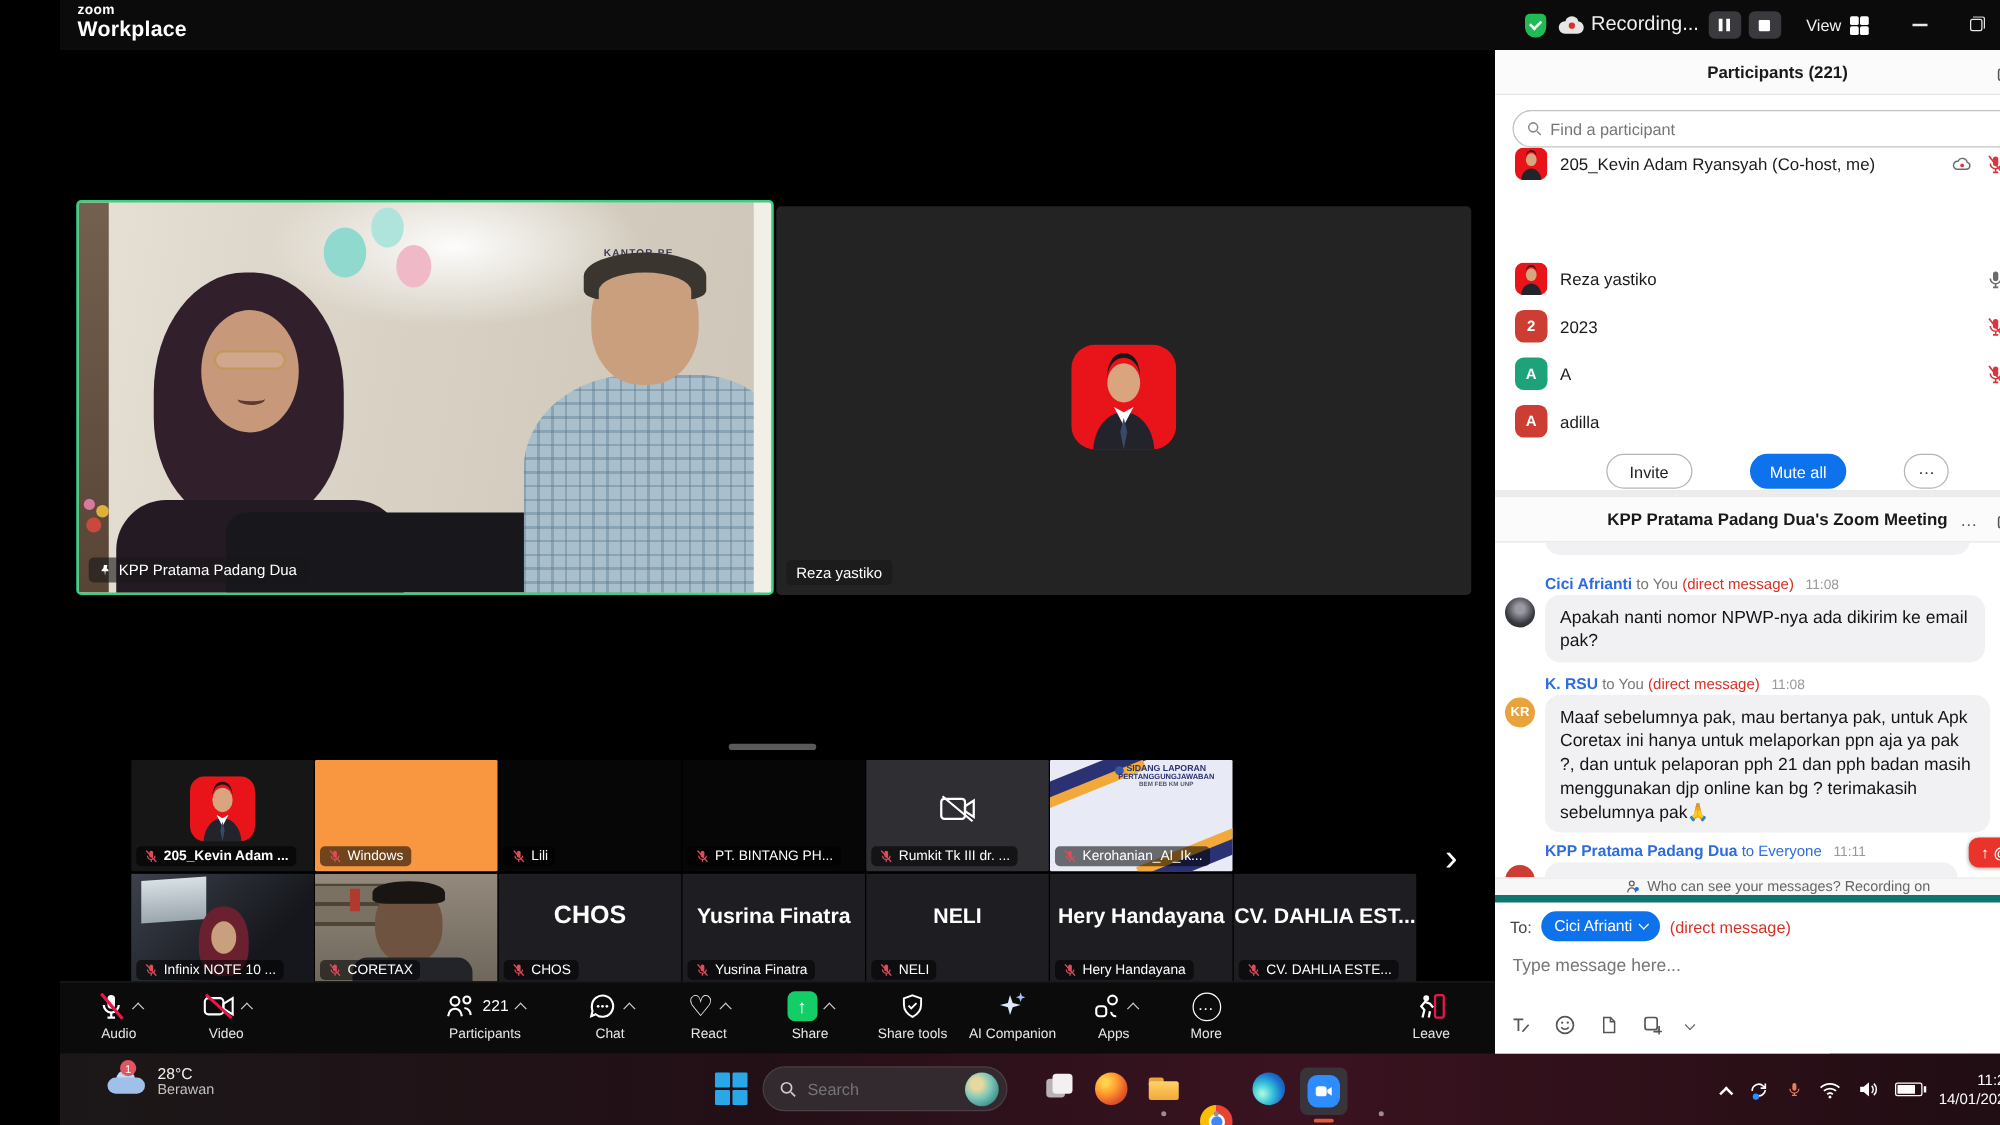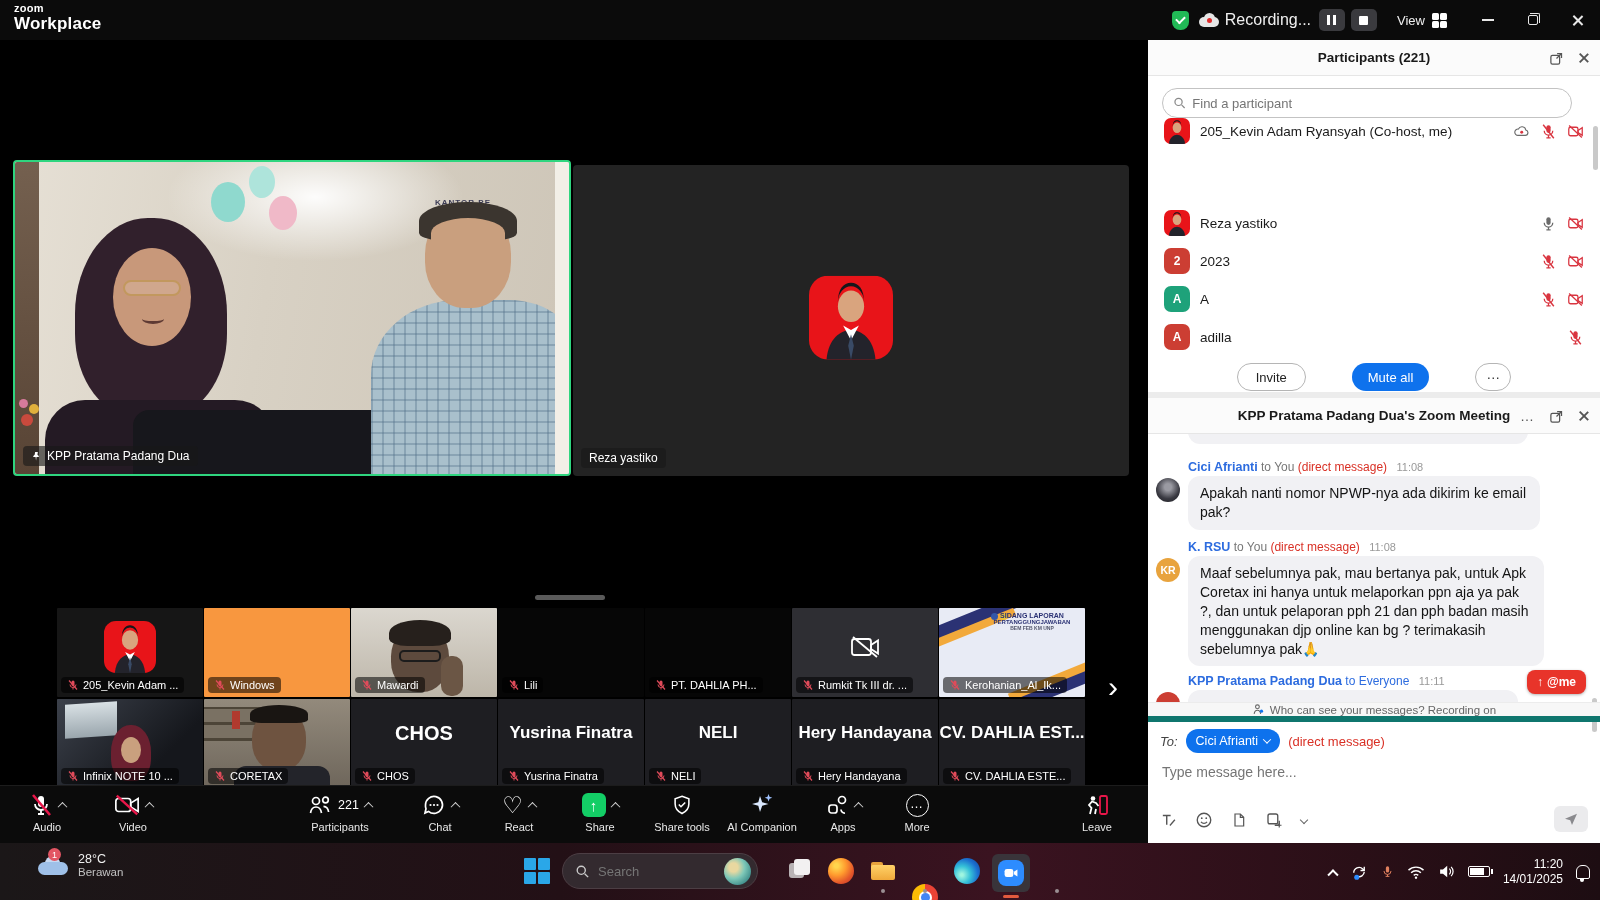--- a/index.html
+++ b/index.html
@@ -1,17 +1,17 @@
 <!DOCTYPE html>
 <html><head>
 <meta charset="utf-8">
 <style>
   * { margin:0; padding:0; box-sizing:border-box; }
   html,body { width:1600px; height:900px; background:#000; font-family:"Liberation Sans", sans-serif; overflow:hidden; }
-  #app { position:relative; width:1416px; height:900px; background:#86efac; }
+  #app { position:relative; width:1416px; height:900px; background:#86efac;margin-left:48px; }
 
   
   #titlebar { position:absolute; left:0; top:0; width:1600px; height:40px; background:#0b0b0b; }
   .logo { position:absolute; left:14px; top:3px; color:#fff; line-height:1.05; }
   .logo .l1 { font-size:11px; font-weight:bold; letter-spacing:.3px; }
   .logo .l2 { font-size:17px; font-weight:bold; letter-spacing:.2px; }
   .tb-right { position:absolute; right:0; top:0; height:40px; display:flex; align-items:center; }
   .shield { width:17px; height:19px; background:#21ba56; border-radius:4px 4px 8px 8px; position:relative; margin-right:10px; }
   .shield:after { content:""; position:absolute; left:4.5px; top:5px; width:7px; height:4px; border-left:2px solid #fff; border-bottom:2px solid #fff; transform:rotate(-45deg); }
   .rec-cloud { position:relative; width:20px; height:14px; margin-right:6px; }
@@ -73,21 +73,21 @@
   #strip1 { top:568px; }
   #strip2 { top:659px; }
   .tile { position:relative; width:146px; height:89px; background:#1e1e22; overflow:hidden; border-radius:1px; }
   .tile .tlab { position:absolute; left:4px; bottom:4px; display:flex; align-items:center; gap:4px; background:rgba(0,0,0,.55); border-radius:4px; padding:2px 6px; color:#fff; font-size:11px; white-space:nowrap; max-width:136px; overflow:hidden; z-index:4; }
   .fmic { width:12px; height:12px; color:#e04b5a; flex:0 0 auto; }
   .tile.orange { background:#f8973f; }
   .tile.black { background:#060606; }
   .tile.camoff-bg { background:#2e2e33; }
   .camoff-ic { position:absolute; left:50%; top:44%; transform:translate(-50%,-50%); }
   .center-name { position:absolute; left:0; right:0; top:38%; text-align:center; color:#fff; font-weight:bold; font-size:17px; transform:translateY(-50%); white-space:nowrap; }
-  .tile.kevin { background:#161616; }
+  .tile.kevin { background:#161616;font-weight:bold; }
   .tile.kevin .suit-avatar { position:absolute; left:50%; top:44%; transform:translate(-50%,-50%); }
   
   .mawardi-bg { position:absolute; inset:0; background:linear-gradient(#dbd7cf,#bdb6a9); }
   .mw-head { position:absolute; left:40px; top:18px; width:58px; height:66px; background:#5d4a3d; border-radius:46%; }
   .mw-hair { position:absolute; left:38px; top:12px; width:62px; height:26px; background:#26201c; border-radius:50% 50% 30% 30%; }
   .mw-glasses { position:absolute; left:48px; top:42px; width:42px; height:12px; border:2px solid #1c1c1c; border-radius:5px; }
   .mw-hand { position:absolute; left:90px; top:48px; width:22px; height:40px; background:#6b5645; border-radius:10px; }
   
   .tile.banner { background:#e8ebf5; }
   .bn-stripe { position:absolute; height:13px; transform:rotate(-22deg); }
@@ -151,21 +151,21 @@
   .bubble { background:#f1f1f4; border-radius:12px; color:#141414; font-size:14px; line-height:1.35; padding:8px 12px; }
   .sender-line { font-size:12px; margin-left:40px; }
   .sender-line .sn { color:#2d6cdf; font-weight:bold; font-size:12.5px; }
   .sender-line .to { color:#777; }
   .sender-line .dm { color:#d93025; }
   .sender-line .tm { color:#999; font-size:11px; margin-left:6px; }
   .mava { position:absolute; width:24px; height:24px; border-radius:50%; left:8px; overflow:hidden; display:flex; align-items:center; justify-content:center; color:#fff; font-size:10.5px; font-weight:bold; }
   .jump-pill { position:absolute; right:14px; top:272px; background:#e8342a; color:#fff; border-radius:8px; height:24px; padding:0 10px; font-size:12px; font-weight:bold; display:flex; align-items:center; gap:4px; box-shadow:0 1px 3px rgba(0,0,0,.3); }
   .privacy { position:absolute; left:0; top:304px; width:452px; height:20px; background:#f7f7f7; border-top:1px solid #ececec; border-bottom:6px solid #0f766e; display:flex; align-items:center; justify-content:center; gap:5px; font-size:11.5px; color:#666; }
   .torow { position:absolute; left:12px; top:331px; display:flex; align-items:center; gap:8px; }
-  .tolabel { font-size:13px; color:#444;font-style:italic; }
+  .tolabel { font-size:13px; color:#444; }
   .topill { background:#0e72ed; color:#fff; font-size:12.5px; height:24px; border-radius:12px; padding:0 10px; display:flex; align-items:center; gap:6px; }
   .chevd { width:6px; height:6px; border-right:1.6px solid #fff; border-bottom:1.6px solid #fff; transform:rotate(45deg) translate(-1px,-1px); }
   .todm { font-size:13px; color:#d93025; }
   .chat-input { position:absolute; left:14px; top:366px; width:420px; border:none; outline:none; font-size:14px; color:#333; font-family:inherit; background:transparent; }
   .cfoot { position:absolute; left:12px; top:408px; width:428px; height:28px; display:flex; align-items:center; gap:18px; color:#555; }
   .send-btn { position:absolute; right:0; top:0; width:34px; height:26px; background:#ebebed; border-radius:6px; display:flex; align-items:center; justify-content:center; }
   .chevd2 { width:6px; height:6px; border-right:1.6px solid #666; border-bottom:1.6px solid #666; transform:rotate(45deg); }
 
   
   #taskbar { position:absolute; left:0; top:843px; width:1600px; height:57px;
@@ -330,38 +330,20 @@
               <g fill="currentColor" stroke="currentColor">
                 <rect x="9" y="3" width="6" height="11" rx="3" stroke="none"></rect>
                 <path d="M6 11a6 6 0 0 0 12 0" fill="none" stroke-width="2"></path>
                 <path d="M12 17v4" stroke-width="2"></path>
                 <path d="M4 3l16 18" stroke-width="2.4"></path>
               </g>
             </svg>
             <span>Windows</span>
           </div>
       </div>
-      <div class="tile">
-        <div class="mawardi-bg"></div>
-        <div class="mw-head"></div>
-        <div class="mw-hair"></div>
-        <div class="mw-glasses"></div>
-        <div class="mw-hand"></div>
-        <div class="tlab">
-            <svg class="fmic" viewBox="0 0 24 24">
-              <g fill="currentColor" stroke="currentColor">
-                <rect x="9" y="3" width="6" height="11" rx="3" stroke="none"></rect>
-                <path d="M6 11a6 6 0 0 0 12 0" fill="none" stroke-width="2"></path>
-                <path d="M12 17v4" stroke-width="2"></path>
-                <path d="M4 3l16 18" stroke-width="2.4"></path>
-              </g>
-            </svg>
-            <span>Mawardi</span>
-          </div>
-      </div>
       <div class="tile black">
         <div class="tlab">
             <svg class="fmic" viewBox="0 0 24 24">
               <g fill="currentColor" stroke="currentColor">
                 <rect x="9" y="3" width="6" height="11" rx="3" stroke="none"></rect>
                 <path d="M6 11a6 6 0 0 0 12 0" fill="none" stroke-width="2"></path>
                 <path d="M12 17v4" stroke-width="2"></path>
                 <path d="M4 3l16 18" stroke-width="2.4"></path>
               </g>
             </svg>
@@ -371,21 +353,21 @@
       <div class="tile black">
         <div class="tlab">
             <svg class="fmic" viewBox="0 0 24 24">
               <g fill="currentColor" stroke="currentColor">
                 <rect x="9" y="3" width="6" height="11" rx="3" stroke="none"></rect>
                 <path d="M6 11a6 6 0 0 0 12 0" fill="none" stroke-width="2"></path>
                 <path d="M12 17v4" stroke-width="2"></path>
                 <path d="M4 3l16 18" stroke-width="2.4"></path>
               </g>
             </svg>
-            <span>PT. DAHLIA PH...</span>
+            <span>PT. BINTANG PH...</span>
           </div>
       </div>
       <div class="tile camoff-bg">
         <svg class="camoff-ic" width="30" height="24" viewBox="0 0 30 24">
             <g stroke="#fff" stroke-width="1.8" fill="none">
               <rect x="2" y="4" width="19" height="16" rx="2.5"></rect>
               <path d="M21 10l7-4.5v13L21 14z"></path>
               <path d="M3 2l24 20"></path>
             </g>
           </svg>

